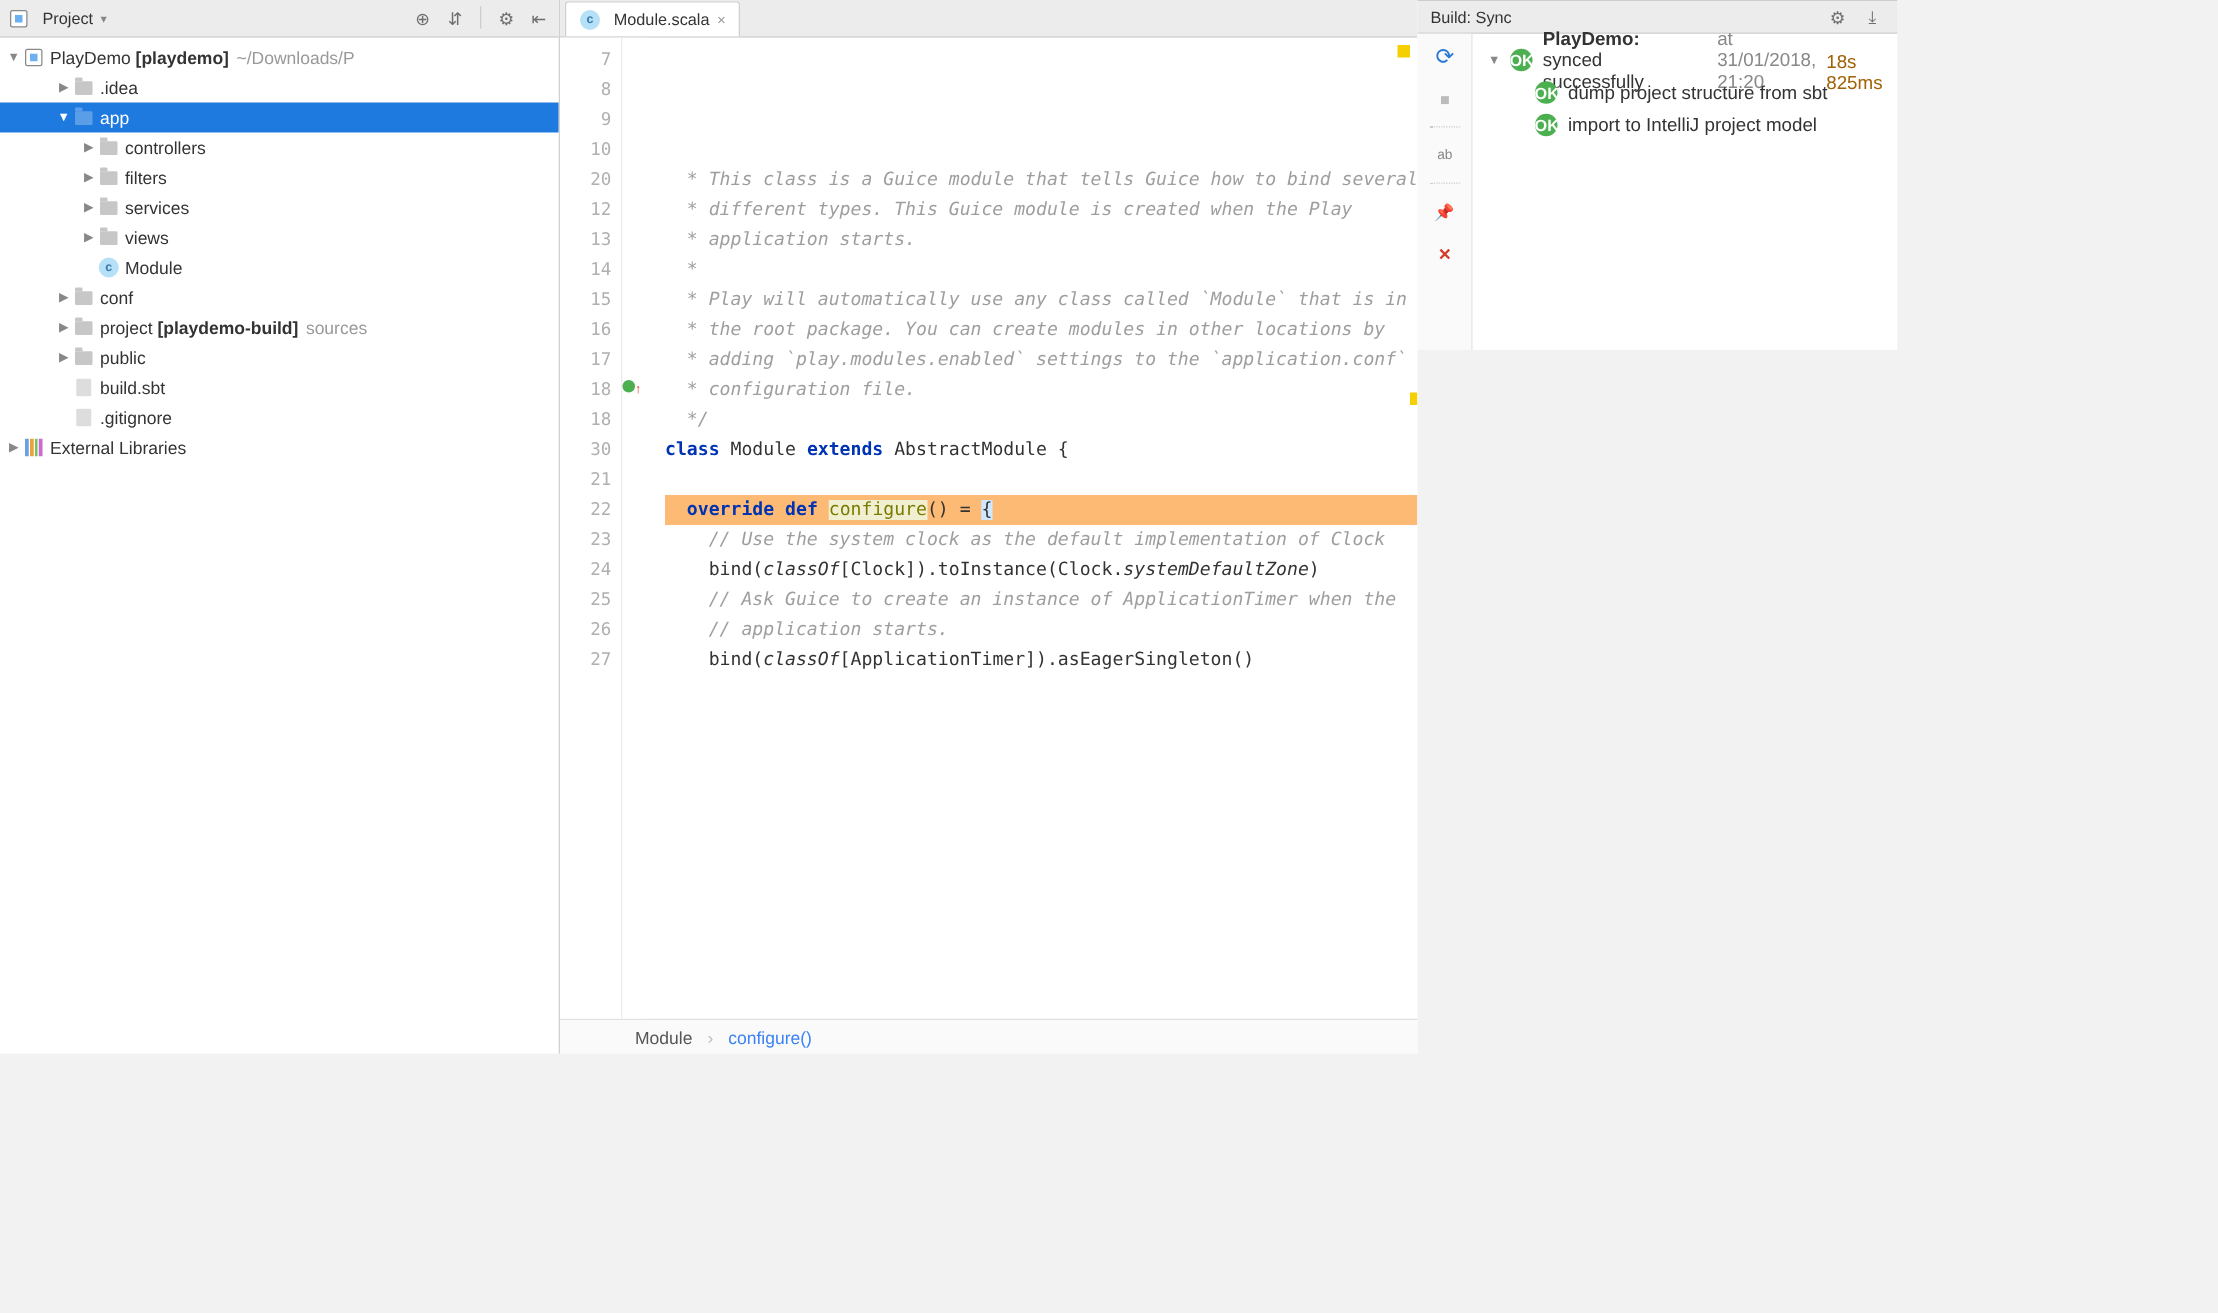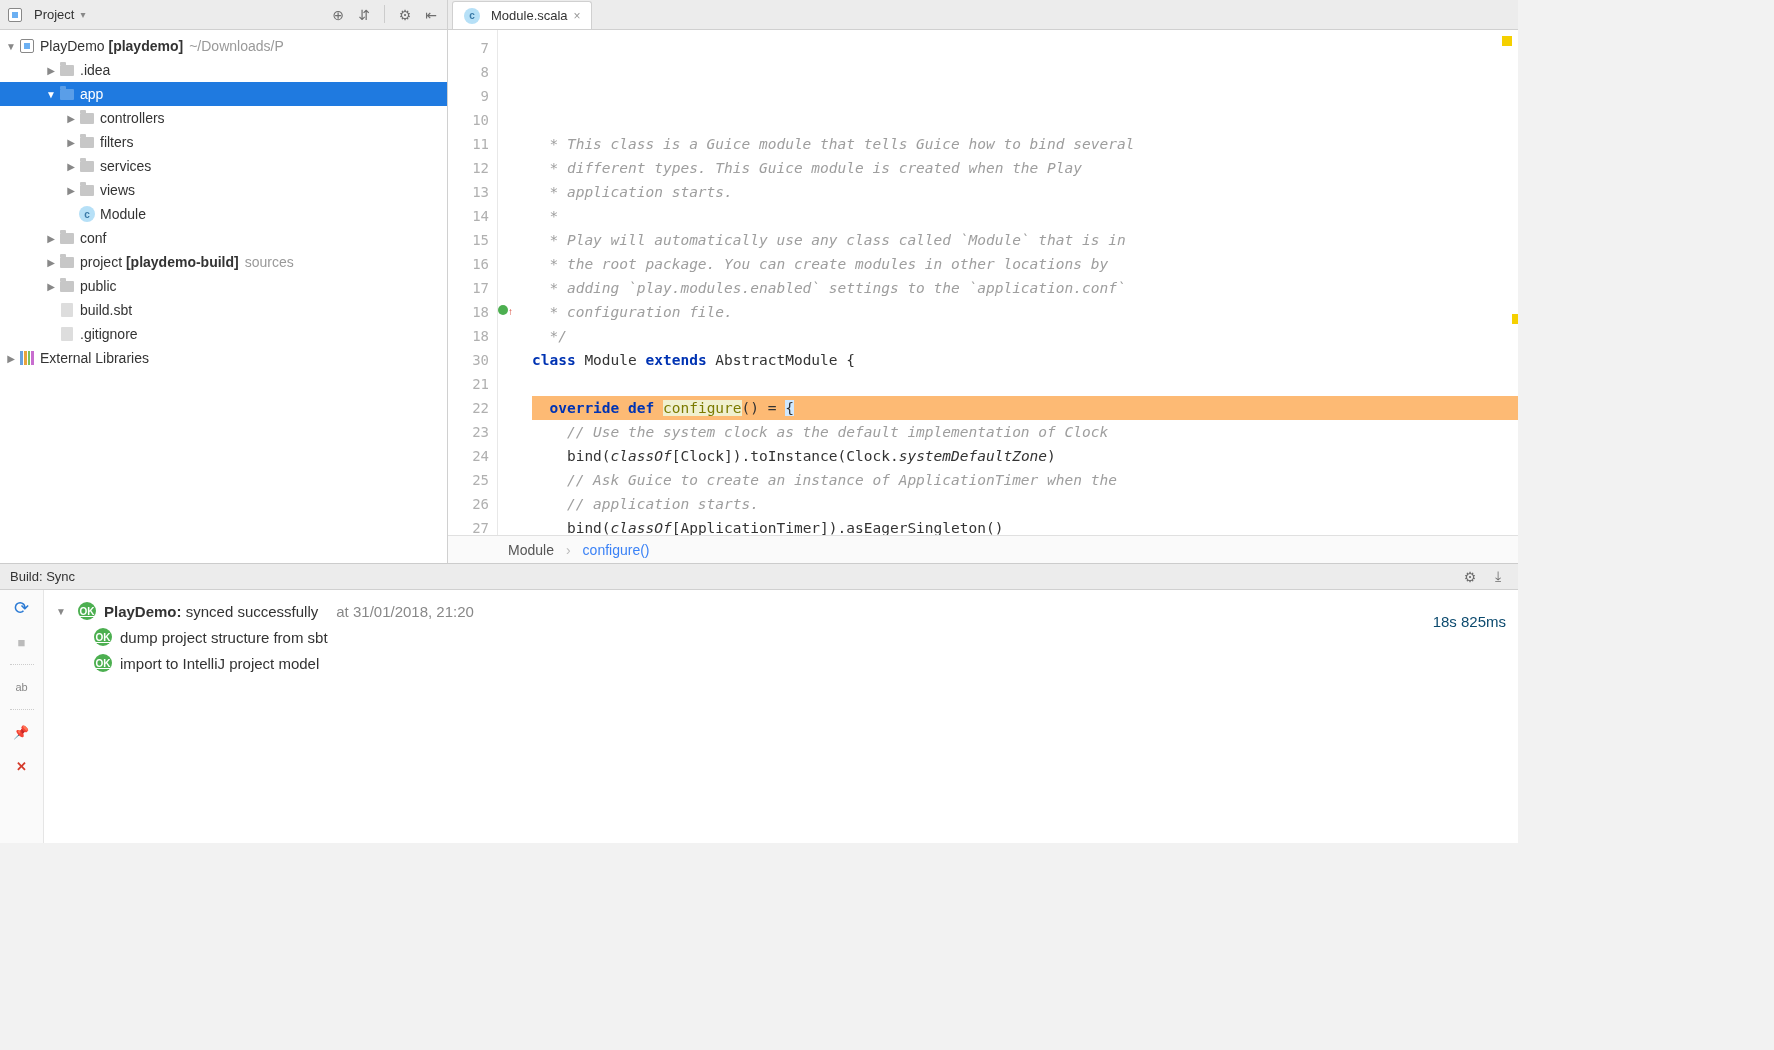--- a/index.html
+++ b/index.html
@@ -5,21 +5,21 @@
 * { margin: 0; padding: 0; box-sizing: border-box; }
 body {
   font-family: "Helvetica Neue", Arial, sans-serif;
   font-size: 13px;
   background: #f2f2f2;
   color: #333;
   width: 1518px;
   height: 843px;
   overflow: hidden;
 }
-.main-layout { display: flex; flex-direction: column; height: 100%; }
+.main-layout { display: flex; flex-direction: row; height: 100%; }
 .upper { display: flex; flex: 1; min-height: 0; }
 .sidebar {
   width: 448px;
   background: #fff;
   border-right: 1px solid #d0d0d0;
   display: flex;
   flex-direction: column;
 }
 .sidebar-header {
   height: 30px;
@@ -187,27 +187,26 @@
 .build-toolbar .tbtn { width: 24px; height: 24px; display: flex; align-items: center; justify-content: center; cursor: pointer; }
 .build-content { flex: 1; padding: 8px 12px; font-size: 15px; }
 .build-row { display: flex; align-items: center; gap: 8px; height: 26px; }
 .build-row .arrow { color: #888; font-size: 10px; width: 14px; }
 .ok-badge {
   display: inline-flex; align-items: center; justify-content: center;
   width: 18px; height: 18px;
   border-radius: 50%;
   background: #4caf50;
   color: #fff;
-  font-size: 10px;
+  font-size: 13px;
   font-weight: bold;
-  text-decoration: underline;
 }
 .build-row .bold { font-weight: bold; }
 .build-row .dim { color: #888; margin-left: 10px; }
-.build-row .timing { margin-left: auto; color: #0c4a6e; margin-top: 20px; }
+.build-row .timing { margin-left: auto; color: #a16207; margin-top: 20px; }
 .sub-indent { padding-left: 38px; }
 
 
 .icon-folder { width: 14px; height: 11px; background: #b7b7b7; border-radius: 1px; position: relative; }
 .icon-folder.blue { background: #5a9ee8; }
 .icon-folder.grey { background: #c7c7c7; }
 .icon-folder::before { content: ""; position: absolute; top: -3px; left: 0; width: 6px; height: 3px; background: inherit; border-radius: 1px 1px 0 0; }
 .icon-module { width: 14px; height: 14px; border: 1px solid #888; border-radius: 2px; position: relative; background: #fff; }
 .icon-module::after { content: ""; position: absolute; inset: 3px; background: #6cb0f2; }
 .icon-file { width: 12px; height: 14px; background: #ddd; border-radius: 1px; position: relative; }
@@ -361,21 +360,21 @@
           <span>Module.scala</span>
           <span class="close">×</span>
         </div>
       </div>
       <div class="code-wrapper">
         <div class="gutter" id="gutter">
             <div>7</div>
             <div>8</div>
             <div>9</div>
             <div>10</div>
-            <div>11</div>
+            <div>20</div>
             <div>12</div>
             <div>13</div>
             <div>14</div>
             <div>15</div>
             <div>16</div>
             <div>17</div>
             <div>18</div>
             <div>18</div>
             <div>30</div>
             <div>21</div>

